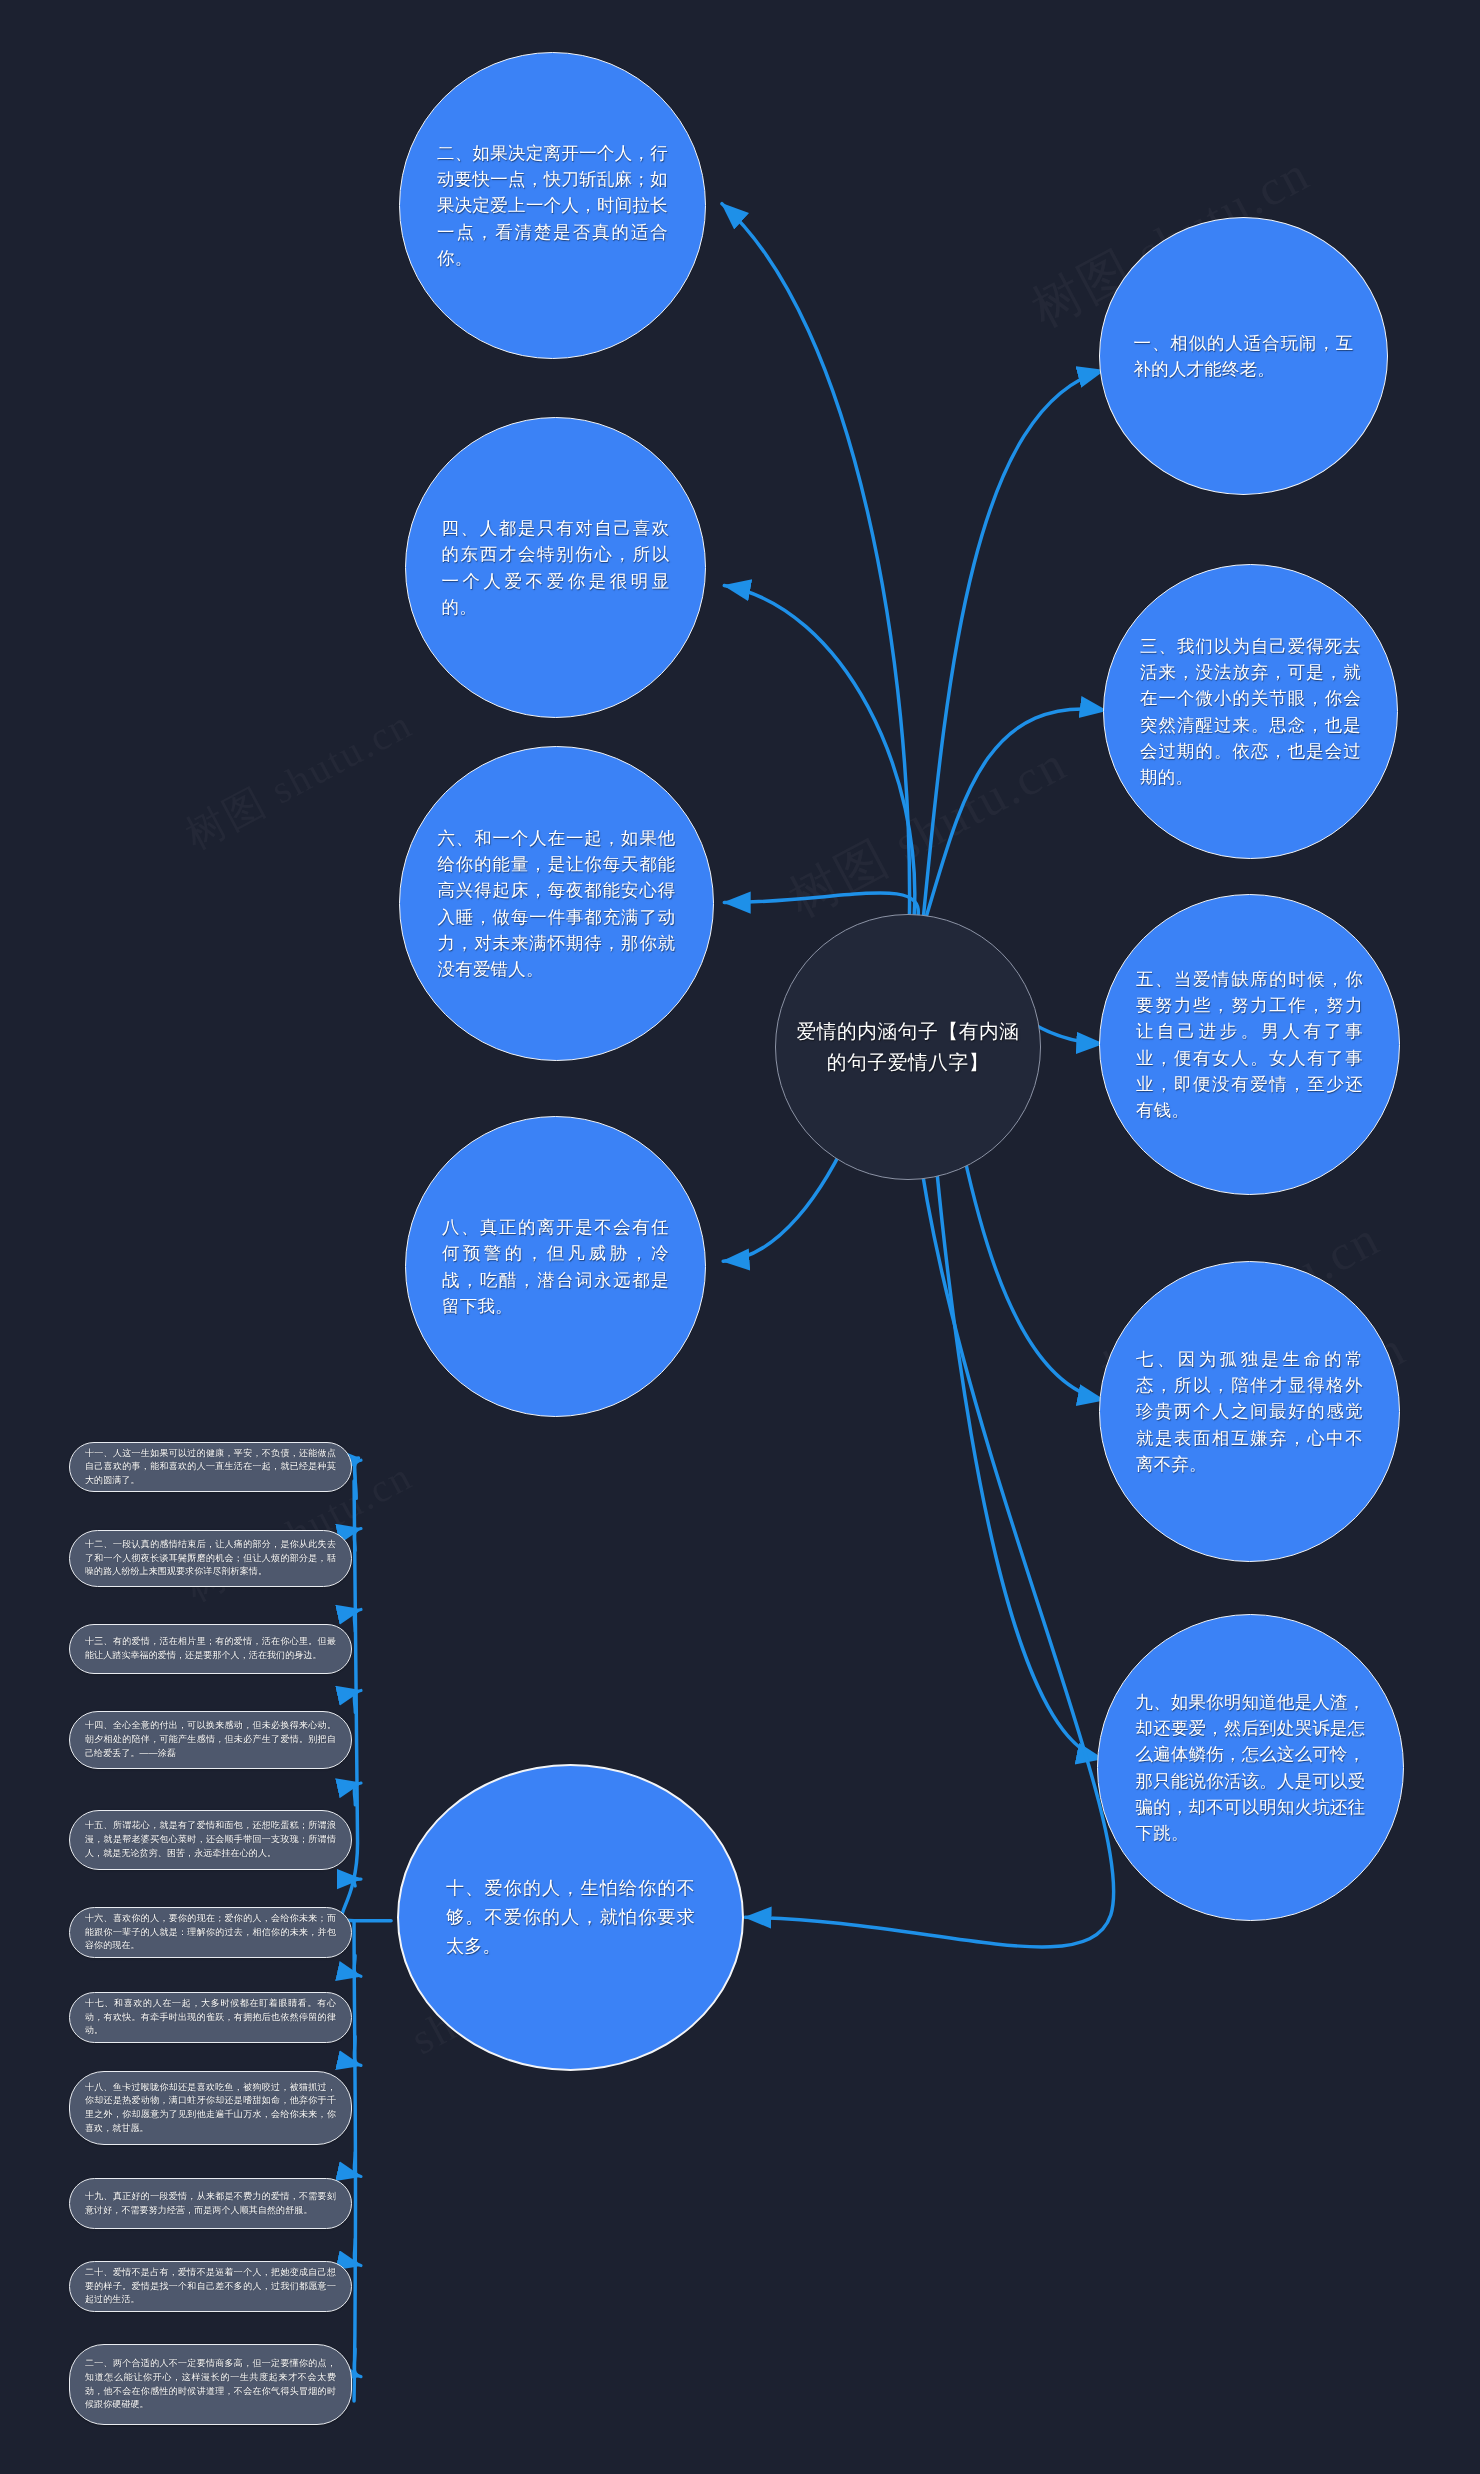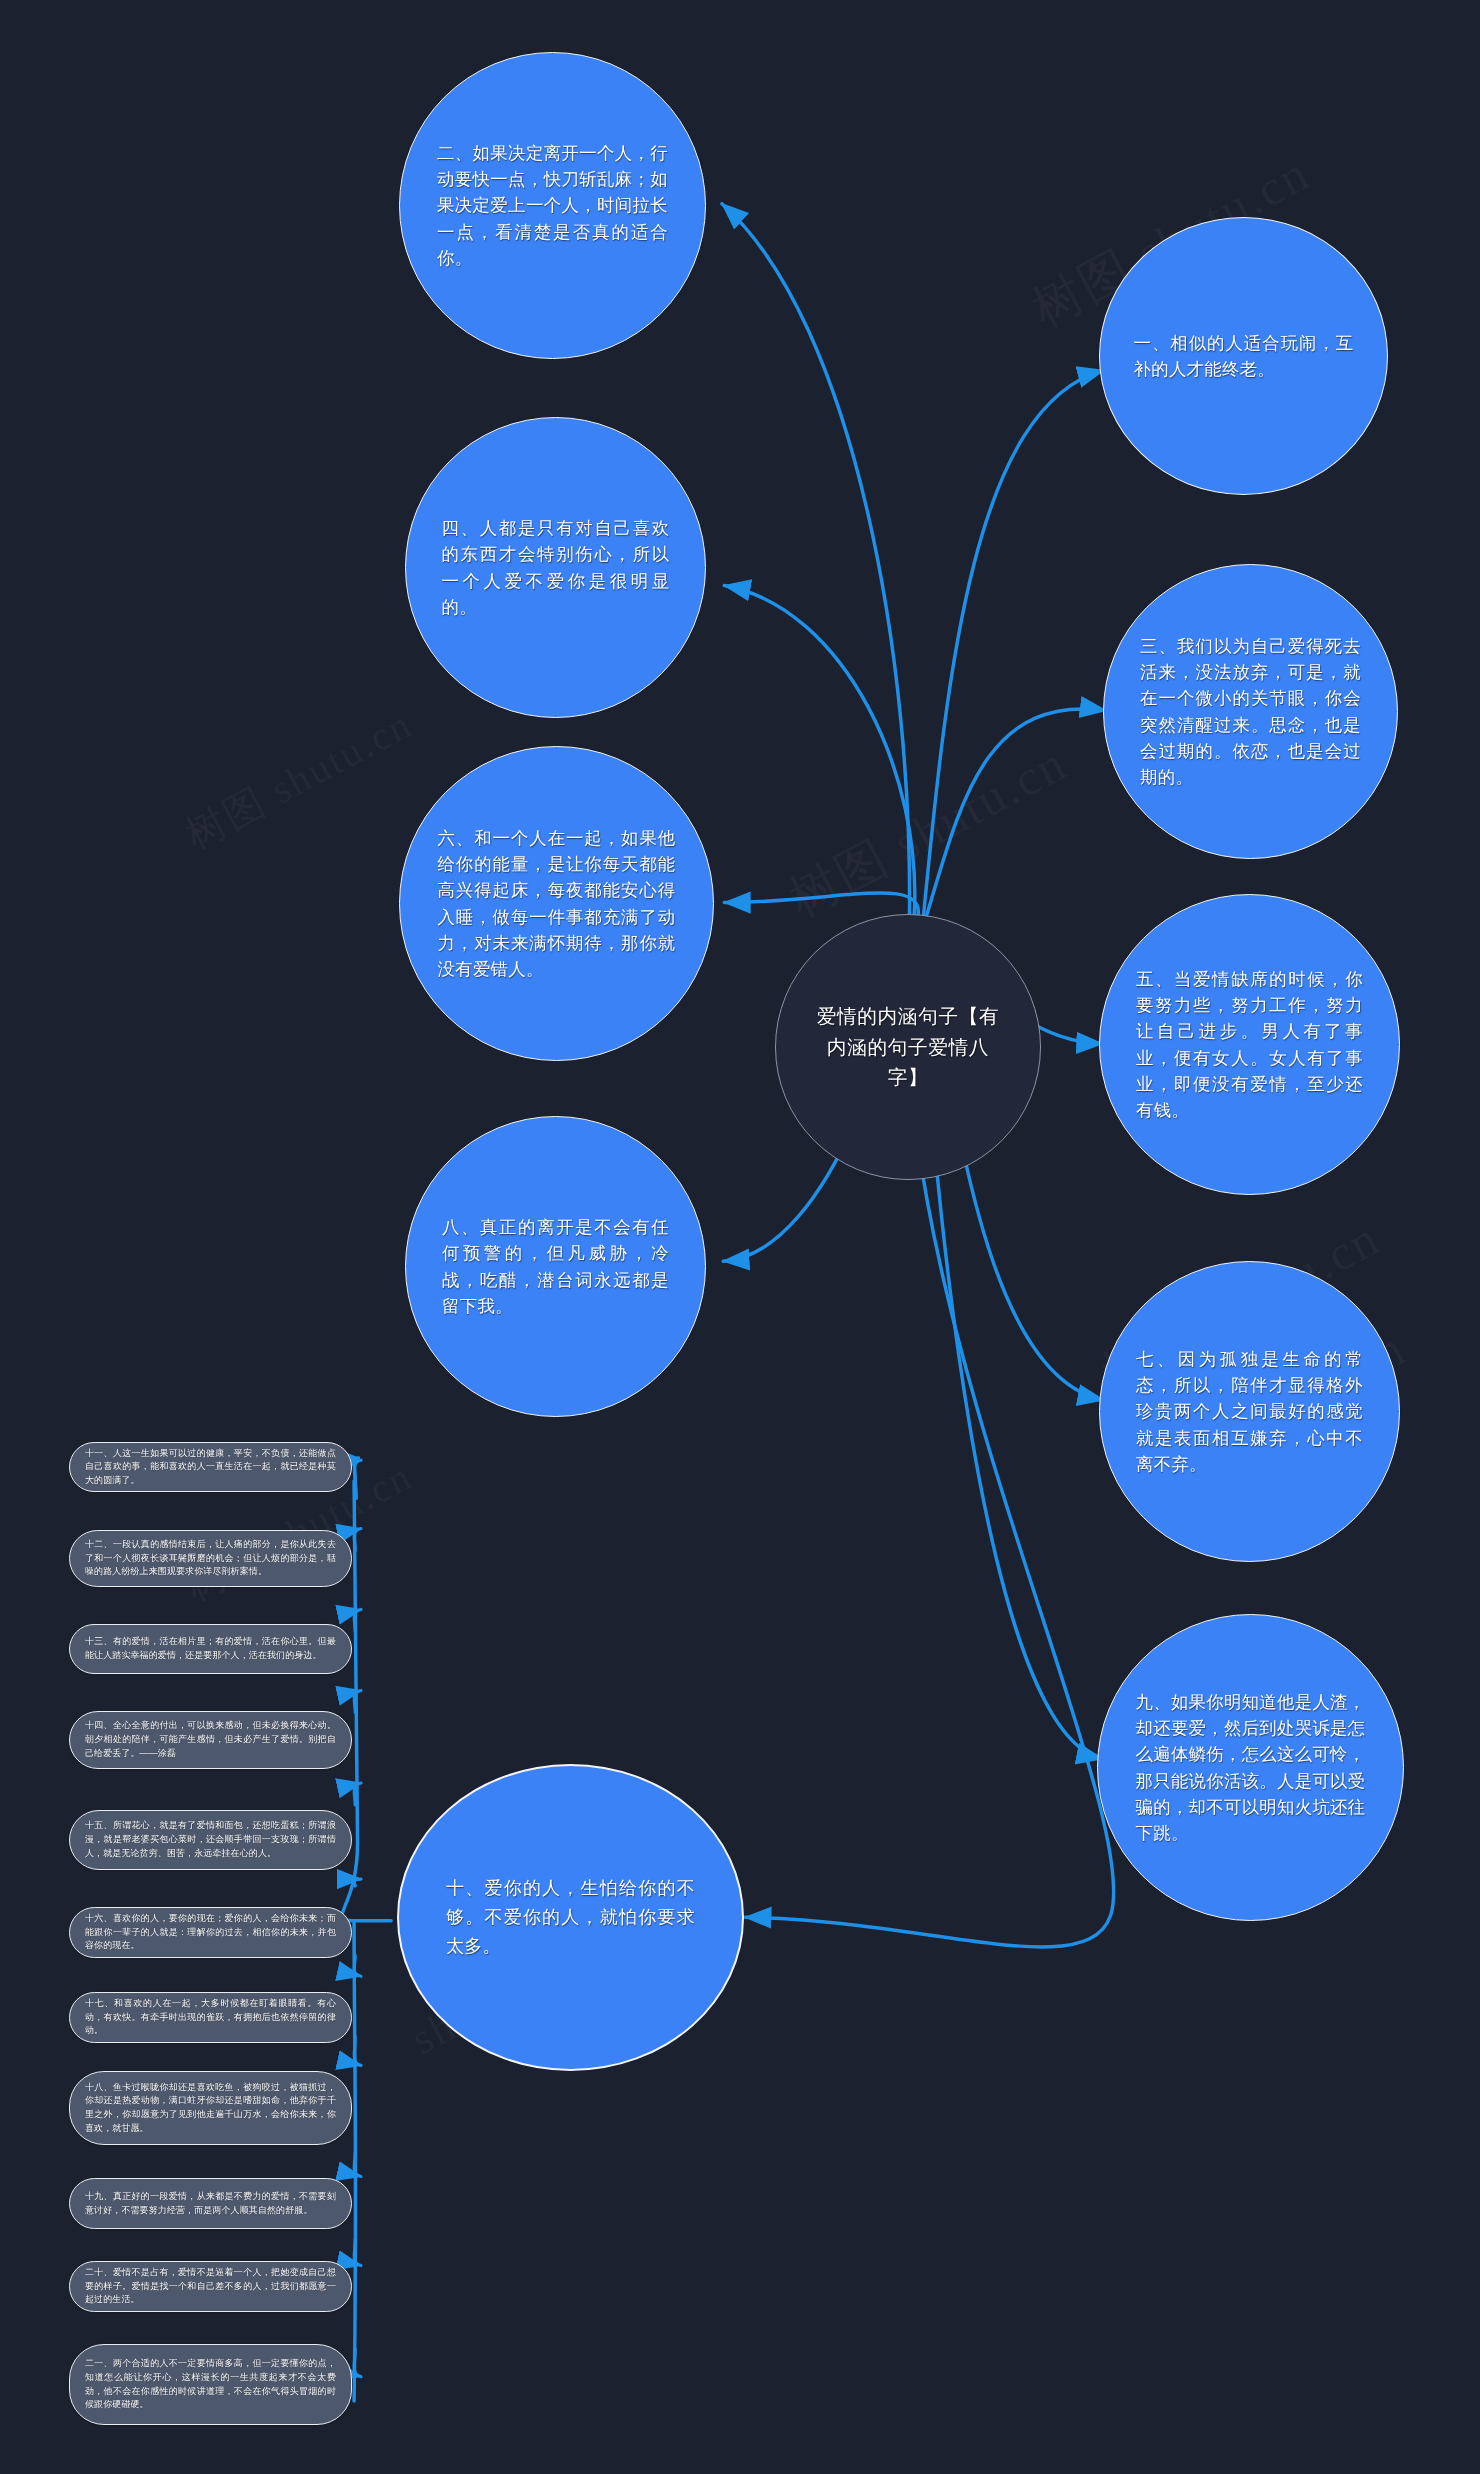--- a/index.html
+++ b/index.html
@@ -64,21 +64,21 @@
     display: flex;
     align-items: center;
     justify-content: center;
   }
   #hub .txt {
     color: #ffffff;
     font-size: 19.7px;
     line-height: 1.55;
     text-align: center;
     letter-spacing: 0.6px;
-    padding: 0 40px;
+    padding: 0 20px;
     text-shadow: 0.6px 0.6px 1.2px rgba(0,0,0,0.6);
   }
   
   .pill {
     position: absolute;
     z-index: 3;
     left: 69px;
     width: 283px;
     background: #4e586d;
     border: 1.2px solid #e9ecf1;

